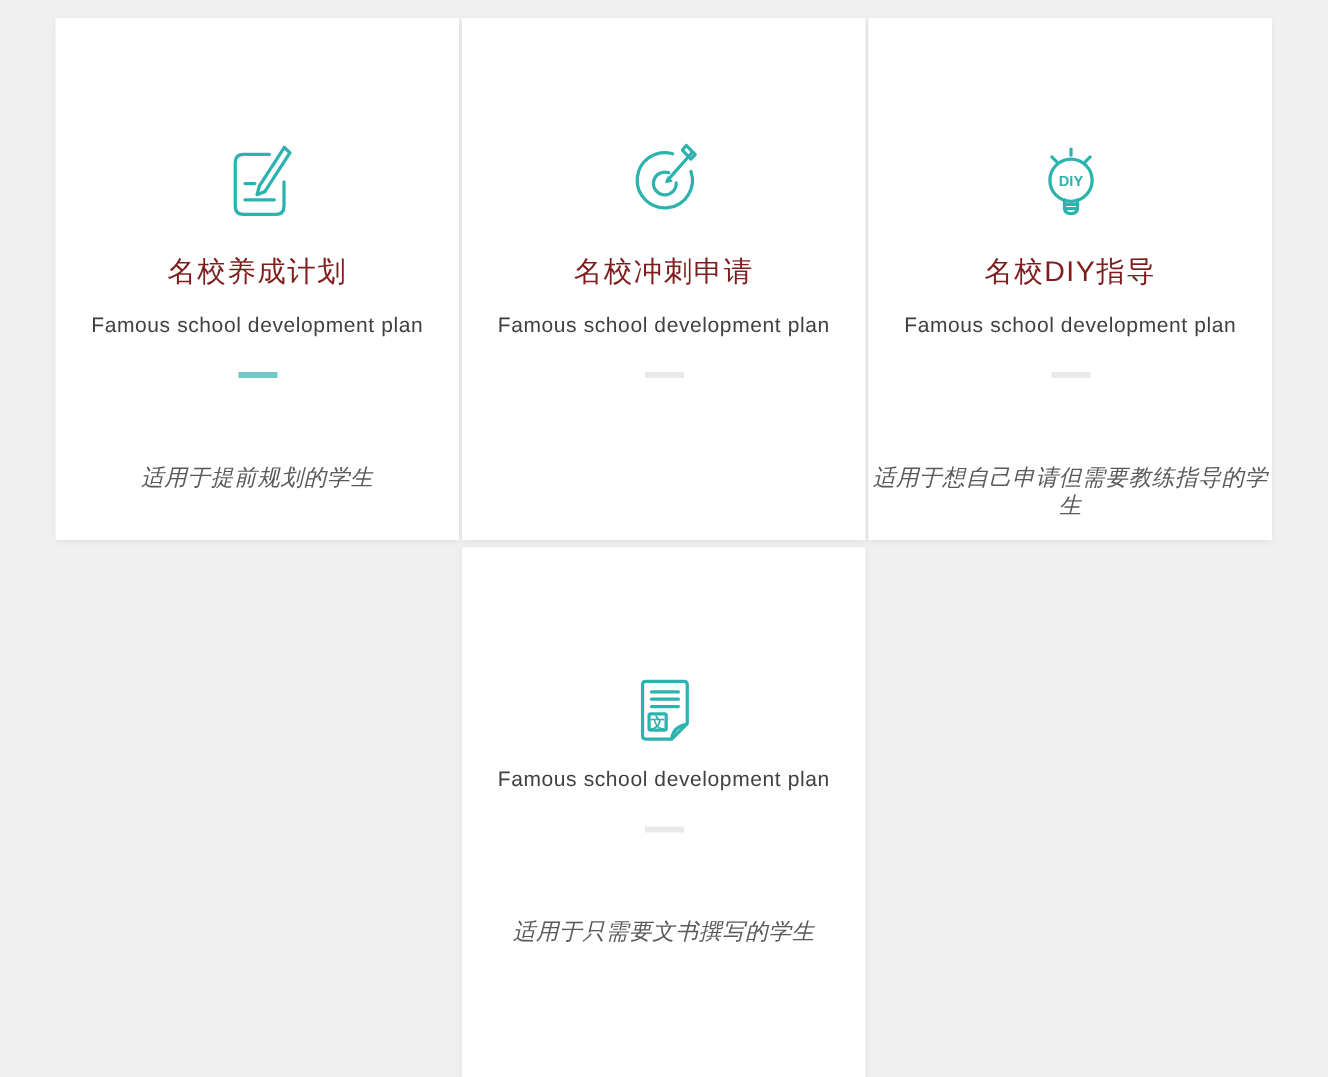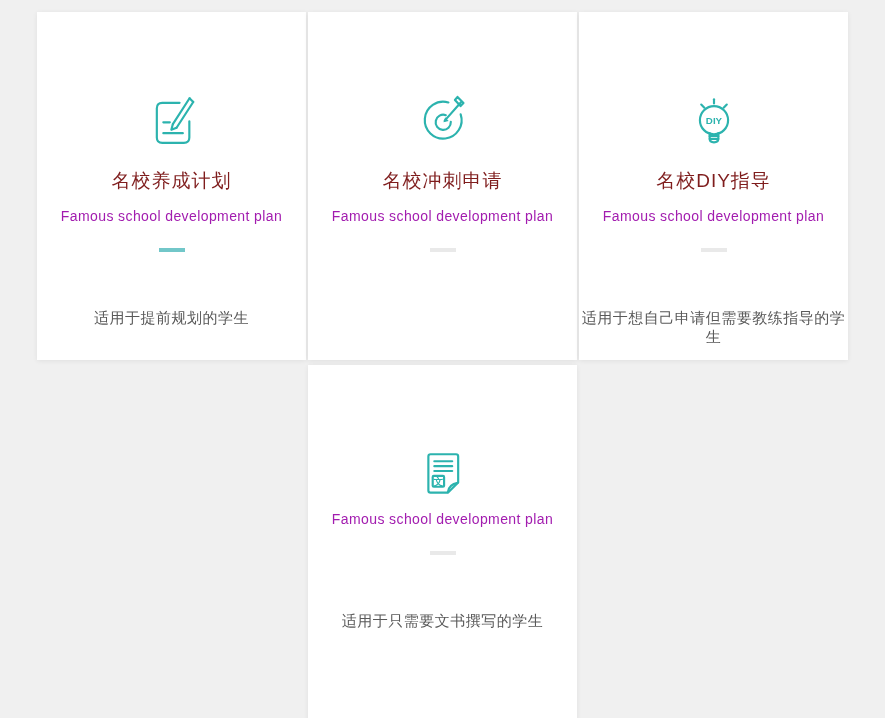--- a/index.html
+++ b/index.html
@@ -30,28 +30,28 @@
   }
   .icon-svg .fill { fill: currentColor; stroke: none; }
   .icon-svg text {
     fill: currentColor; stroke: none;
     font-family: "Liberation Sans", sans-serif; font-weight: bold;
   }
   .card-title {
     margin-top: 24px; font-size: 19px; color: #7f1d1d; letter-spacing: 1px;
   }
   .card-subtitle {
-    margin-top: 14px; font-size: 14px; color: #a21caf; letter-spacing: 0.4px;
+    margin-top: 14px; font-size: 14px; color: #404040; letter-spacing: 0.4px;
   }
   .divider {
     margin-top: 24px; width: 26px; height: 4px; background: #e9e9e9;
   }
   .divider--accent { background: #72c7c9; }
   .card-desc {
-    margin-top: 57px; font-size: 15px; color: #595959; letter-spacing: 0.5px;
+    margin-top: 57px; font-size: 15px; color: #595959; letter-spacing: 0.5px; font-style: italic;
   }
 </style>
 </head>
 <body>
 
 <div class="cards-grid">
 
   <div class="card">
     <div class="icon-wrap">
       <svg class="icon-svg" viewBox="0 0 48 48" width="52" height="52">

